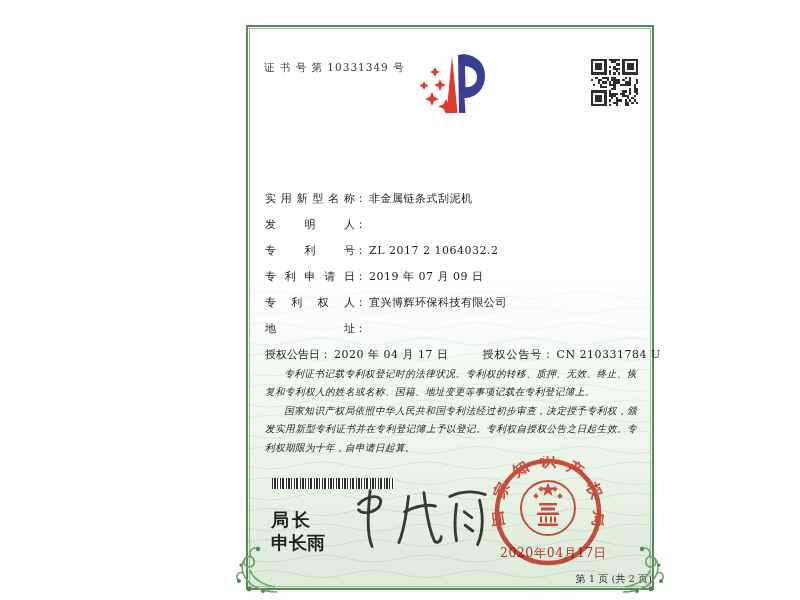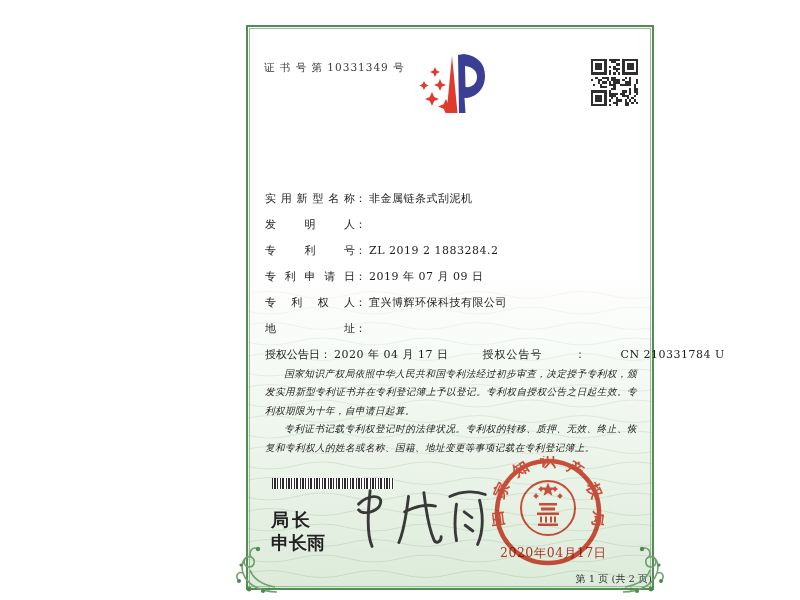--- a/index.html
+++ b/index.html
@@ -22,21 +22,21 @@
   .qr{position:absolute;left:343px;top:32px;width:47px;height:47px;}
 
   .title{position:absolute;left:0;right:0;top:100px;text-align:center;
     font-size:26px;font-weight:bold;letter-spacing:5px;color:#101010;}
 
   .fields{position:absolute;left:17px;right:12px;top:158px;}
   .frow{height:26px;display:flex;align-items:center;font-size:11px;white-space:nowrap;}
   .flabel{display:inline-block;width:90px;text-align:justify;text-align-last:justify;}
   .flabel.compact{width:auto;text-align-last:auto;letter-spacing:1px;}
   .fvalue{margin-left:3px;letter-spacing:0.5px;}
-  .fpair2{margin-left:34px;display:flex;align-items:center;gap:32px;}
+  .fpair2{margin-left:34px;display:flex;align-items:center;}
 
   .paras{position:absolute;left:17px;right:15px;top:338px;font-size:9.6px;line-height:18.4px;
     text-align:justify;letter-spacing:0.4px;color:#242424;font-style:italic;}
   .paras p{margin:0;text-indent:2em;}
 
   .barcode{position:absolute;left:24px;top:451px;width:122px;height:11px;
     background:repeating-linear-gradient(90deg,
       #2b2b2b 0 1px,#fff 1px 2px,#2b2b2b 2px 4px,#fff 4px 5px,#2b2b2b 5px 6px,
       #fff 6px 8px,#2b2b2b 8px 9px,#fff 9px 10px,#2b2b2b 10px 12px,#fff 12px 14px);}
 
@@ -229,21 +229,21 @@
         <span class="colon">：</span>
       <span class="fvalue">非金属链条式刮泥机</span>
     </div>
     <div class="frow">
       <span class="flabel">发明人</span>
         <span class="colon">：</span>
     </div>
     <div class="frow">
       <span class="flabel">专利号</span>
         <span class="colon">：</span>
-      <span class="fvalue">ZL 2019 2 1883284.2</span>
+      <span class="fvalue">ZL 2017 2 1064032.2</span>
     </div>
     <div class="frow">
       <span class="flabel">专利申请日</span>
         <span class="colon">：</span>
       <span class="fvalue">2019 年 07 月 09 日</span>
     </div>
     <div class="frow">
       <span class="flabel">专利权人</span>
         <span class="colon">：</span>
       <span class="fvalue">宜兴博辉环保科技有限公司</span>
@@ -258,22 +258,22 @@
       <span class="fvalue">2020 年 04 月 17 日</span>
       <span class="fpair2">
         <span class="flabel compact">授权公告号</span>
           <span class="colon">：</span>
         <span class="fvalue">CN 210331784 U</span>
       </span>
     </div>
   </div>
 
   <div class="paras">
+    <p>专利证书记载专利权登记时的法律状况。专利权的转移、质押、无效、终止、恢复和专利权人的姓名或名称、国籍、地址变更等事项记载在专利登记簿上。</p>
     <p>国家知识产权局依照中华人民共和国专利法经过初步审查，决定授予专利权，颁发实用新型专利证书并在专利登记簿上予以登记。专利权自授权公告之日起生效。专利权期限为十年，自申请日起算。</p>
-    <p>专利证书记载专利权登记时的法律状况。专利权的转移、质押、无效、终止、恢复和专利权人的姓名或名称、国籍、地址变更等事项记载在专利登记簿上。</p>
   </div>
 
   <div class="barcode"></div>
 
   <div class="signer">
     <div class="t">局长</div>
     <div>申长雨</div>
   </div>
 
   <svg class="signature" viewBox="0 0 150 75" xmlns="http://www.w3.org/2000/svg">

